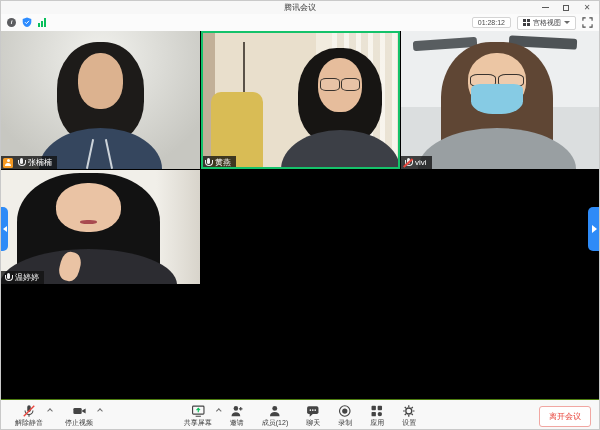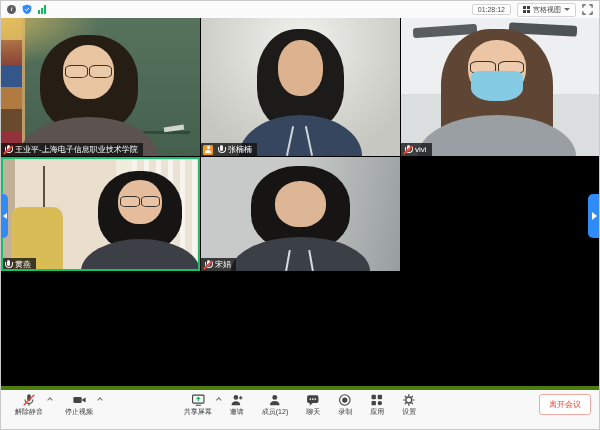--- a/index.html
+++ b/index.html
@@ -156,38 +156,52 @@
 
   
   .page-next{position:absolute;right:0;top:176px;width:13px;height:44px;background:#2e8bf7;border-radius:5px 0 0 5px;
              z-index:8;display:flex;align-items:center;justify-content:center;cursor:pointer;}
   .page-next i{width:0;height:0;border-top:4px solid transparent;border-bottom:4px solid transparent;border-left:5px solid #fff;}
   .page-prev{position:absolute;left:0;top:176px;width:7px;height:44px;background:#2e8bf7;border-radius:0 5px 5px 0;
              z-index:8;display:flex;align-items:center;justify-content:center;cursor:pointer;}
   .page-prev i{width:0;height:0;border-top:3px solid transparent;border-bottom:3px solid transparent;border-right:4px solid #fff;}
 
   
-  #bottombar{position:relative;height:32px;background:#f8f8f8;border-top:4px solid #4d7c0f;display:flex;align-items:center;}
+  #bottombar{position:relative;height:32px;background:#f8f8f8;border-top:1px solid #4d7c0f;display:flex;align-items:center;}
   .btn{position:relative;display:flex;flex-direction:column;align-items:center;justify-content:center;gap:1px;
        padding:0 4px;cursor:pointer;}
   .btn svg{display:block;}
   .btn .lbl{font-size:7px;color:#3a3a3a;white-space:nowrap;line-height:8px;}
   .chev{position:absolute;right:-5px;top:5px;width:4px;height:4px;border-left:1px solid #707070;border-top:1px solid #707070;
         transform:rotate(45deg);}
   #bb-left{display:flex;align-items:center;gap:14px;padding-left:10px;}
   #bb-center{position:absolute;left:50%;transform:translateX(-50%);display:flex;align-items:center;gap:10px;}
   #bb-right{margin-left:auto;padding-right:8px;}
   .leave-btn{border:1px solid #f1a7a2;color:#e8453c;background:#fff;border-radius:3px;font-size:8px;
              padding:4px 9px;cursor:pointer;font-family:"Liberation Sans",sans-serif;}
 </style>
 </head>
 <body>
 
 <div id="app">
 
+  <div id="titlebar">
+    <span class="title">腾讯会议</span>
+    <div id="winctl">
+      <span class="wbtn">
+          <span class="ic-min"></span>
+        </span>
+      <span class="wbtn">
+          <span class="ic-max"></span>
+        </span>
+      <span class="wbtn">
+          <span class="ic-close">✕</span>
+        </span>
+    </div>
+  </div>
 
   <div id="subbar">
     <div class="left">
       <span class="ic-info">i</span>
       <svg width="10" height="11" viewBox="0 0 10 11">
         <path d="M5 .4l4.3 1.7v2.8c0 2.7-1.9 4.4-4.3 5.2C2.6 9.3.7 7.6.7 4.9V2.1z" fill="#2d8cff"></path>
         <path d="M3 5.2l1.4 1.4 2.6-2.8" stroke="#fff" stroke-width="1" fill="none"></path>
       </svg>
       <span class="sigbars">
           <i></i>
@@ -208,55 +222,53 @@
         <span class="caret"></span>
       </span>
       <svg width="11" height="11" viewBox="0 0 12 12">
         <path d="M1 4V1h3M8 1h3v3M11 8v3H8M4 11H1V8" fill="none" stroke="#4a4a4a" stroke-width="1.2"></path>
       </svg>
     </div>
   </div>
 
   <div id="grid">
 
-    <div class="tile t1 muted">
-      <div class="scene">
-        <i class="shelf"></i>
-        <i class="glow"></i>
-        <i class="tray"></i>
-        <i class="eraser"></i>
-        <div class="person">
-          <i class="hair"></i>
-          <i class="face"></i>
-          <i class="specs"></i>
-          <i class="torso"></i>
-        </div>
-      </div>
-      <div class="name-tag">
-        <span class="mic">
-            <i class="slash"></i>
-          </span>
-        <span class="pname">王业平-上海电子信息职业技术学院</span>
-      </div>
-    </div>
 
     <div class="tile t2">
       <div class="scene">
         <div class="person">
           <i class="hair"></i>
           <i class="face"></i>
           <i class="torso"></i>
         </div>
         <i class="c1"></i>
         <i class="c2"></i>
       </div>
       <div class="name-tag">
         <span class="badge-host"></span>
         <span class="mic"></span>
         <span class="pname">张楠楠</span>
+      </div>
+    </div>
+
+    <div class="tile t3 active">
+      <div class="scene">
+        <i class="curtain"></i>
+        <i class="lamppole"></i>
+        <i class="chair"></i>
+        <div class="person">
+          <i class="hair"></i>
+          <i class="face"></i>
+          <i class="specs"></i>
+          <i class="torso"></i>
+        </div>
+      </div>
+      <div class="name-tag">
+        <span class="mic"></span>
+        <span class="pname">黄燕</span>
       </div>
     </div>
 
     <div class="tile t4 muted">
       <div class="scene">
         <i class="lampA"></i>
         <i class="lampB"></i>
         <div class="person long">
           <i class="hair"></i>
           <i class="face"></i>
@@ -266,58 +278,38 @@
         </div>
       </div>
       <div class="name-tag">
         <span class="mic">
             <i class="slash"></i>
           </span>
         <span class="pname">vivi</span>
       </div>
     </div>
 
-    <div class="tile t3 active">
+
+
+    <div class="tile t7">
       <div class="scene">
-        <i class="curtain"></i>
-        <i class="lamppole"></i>
-        <i class="chair"></i>
-        <div class="person">
+        <div class="person long">
           <i class="hair"></i>
           <i class="face"></i>
-          <i class="specs"></i>
+          <i class="lips"></i>
           <i class="torso"></i>
+          <i class="hand"></i>
         </div>
       </div>
       <div class="name-tag">
         <span class="mic"></span>
-        <span class="pname">黄燕</span>
-      </div>
-    </div>
-
-
-
-
-    <div class="tile t8 muted">
-      <div class="scene">
-        <div class="person">
-          <i class="hair"></i>
-          <i class="face"></i>
-          <i class="torso"></i>
-        </div>
-        <i class="c1"></i>
-        <i class="c2"></i>
-      </div>
-      <div class="name-tag">
-        <span class="mic">
-            <i class="slash"></i>
-          </span>
-        <span class="pname">宋娟</span>
-      </div>
-    </div>
+        <span class="pname">温婷婷</span>
+      </div>
+    </div>
+
 
 
     <div class="page-prev">
         <i></i>
       </div>
     <div class="page-next">
         <i></i>
       </div>
   </div>
 

